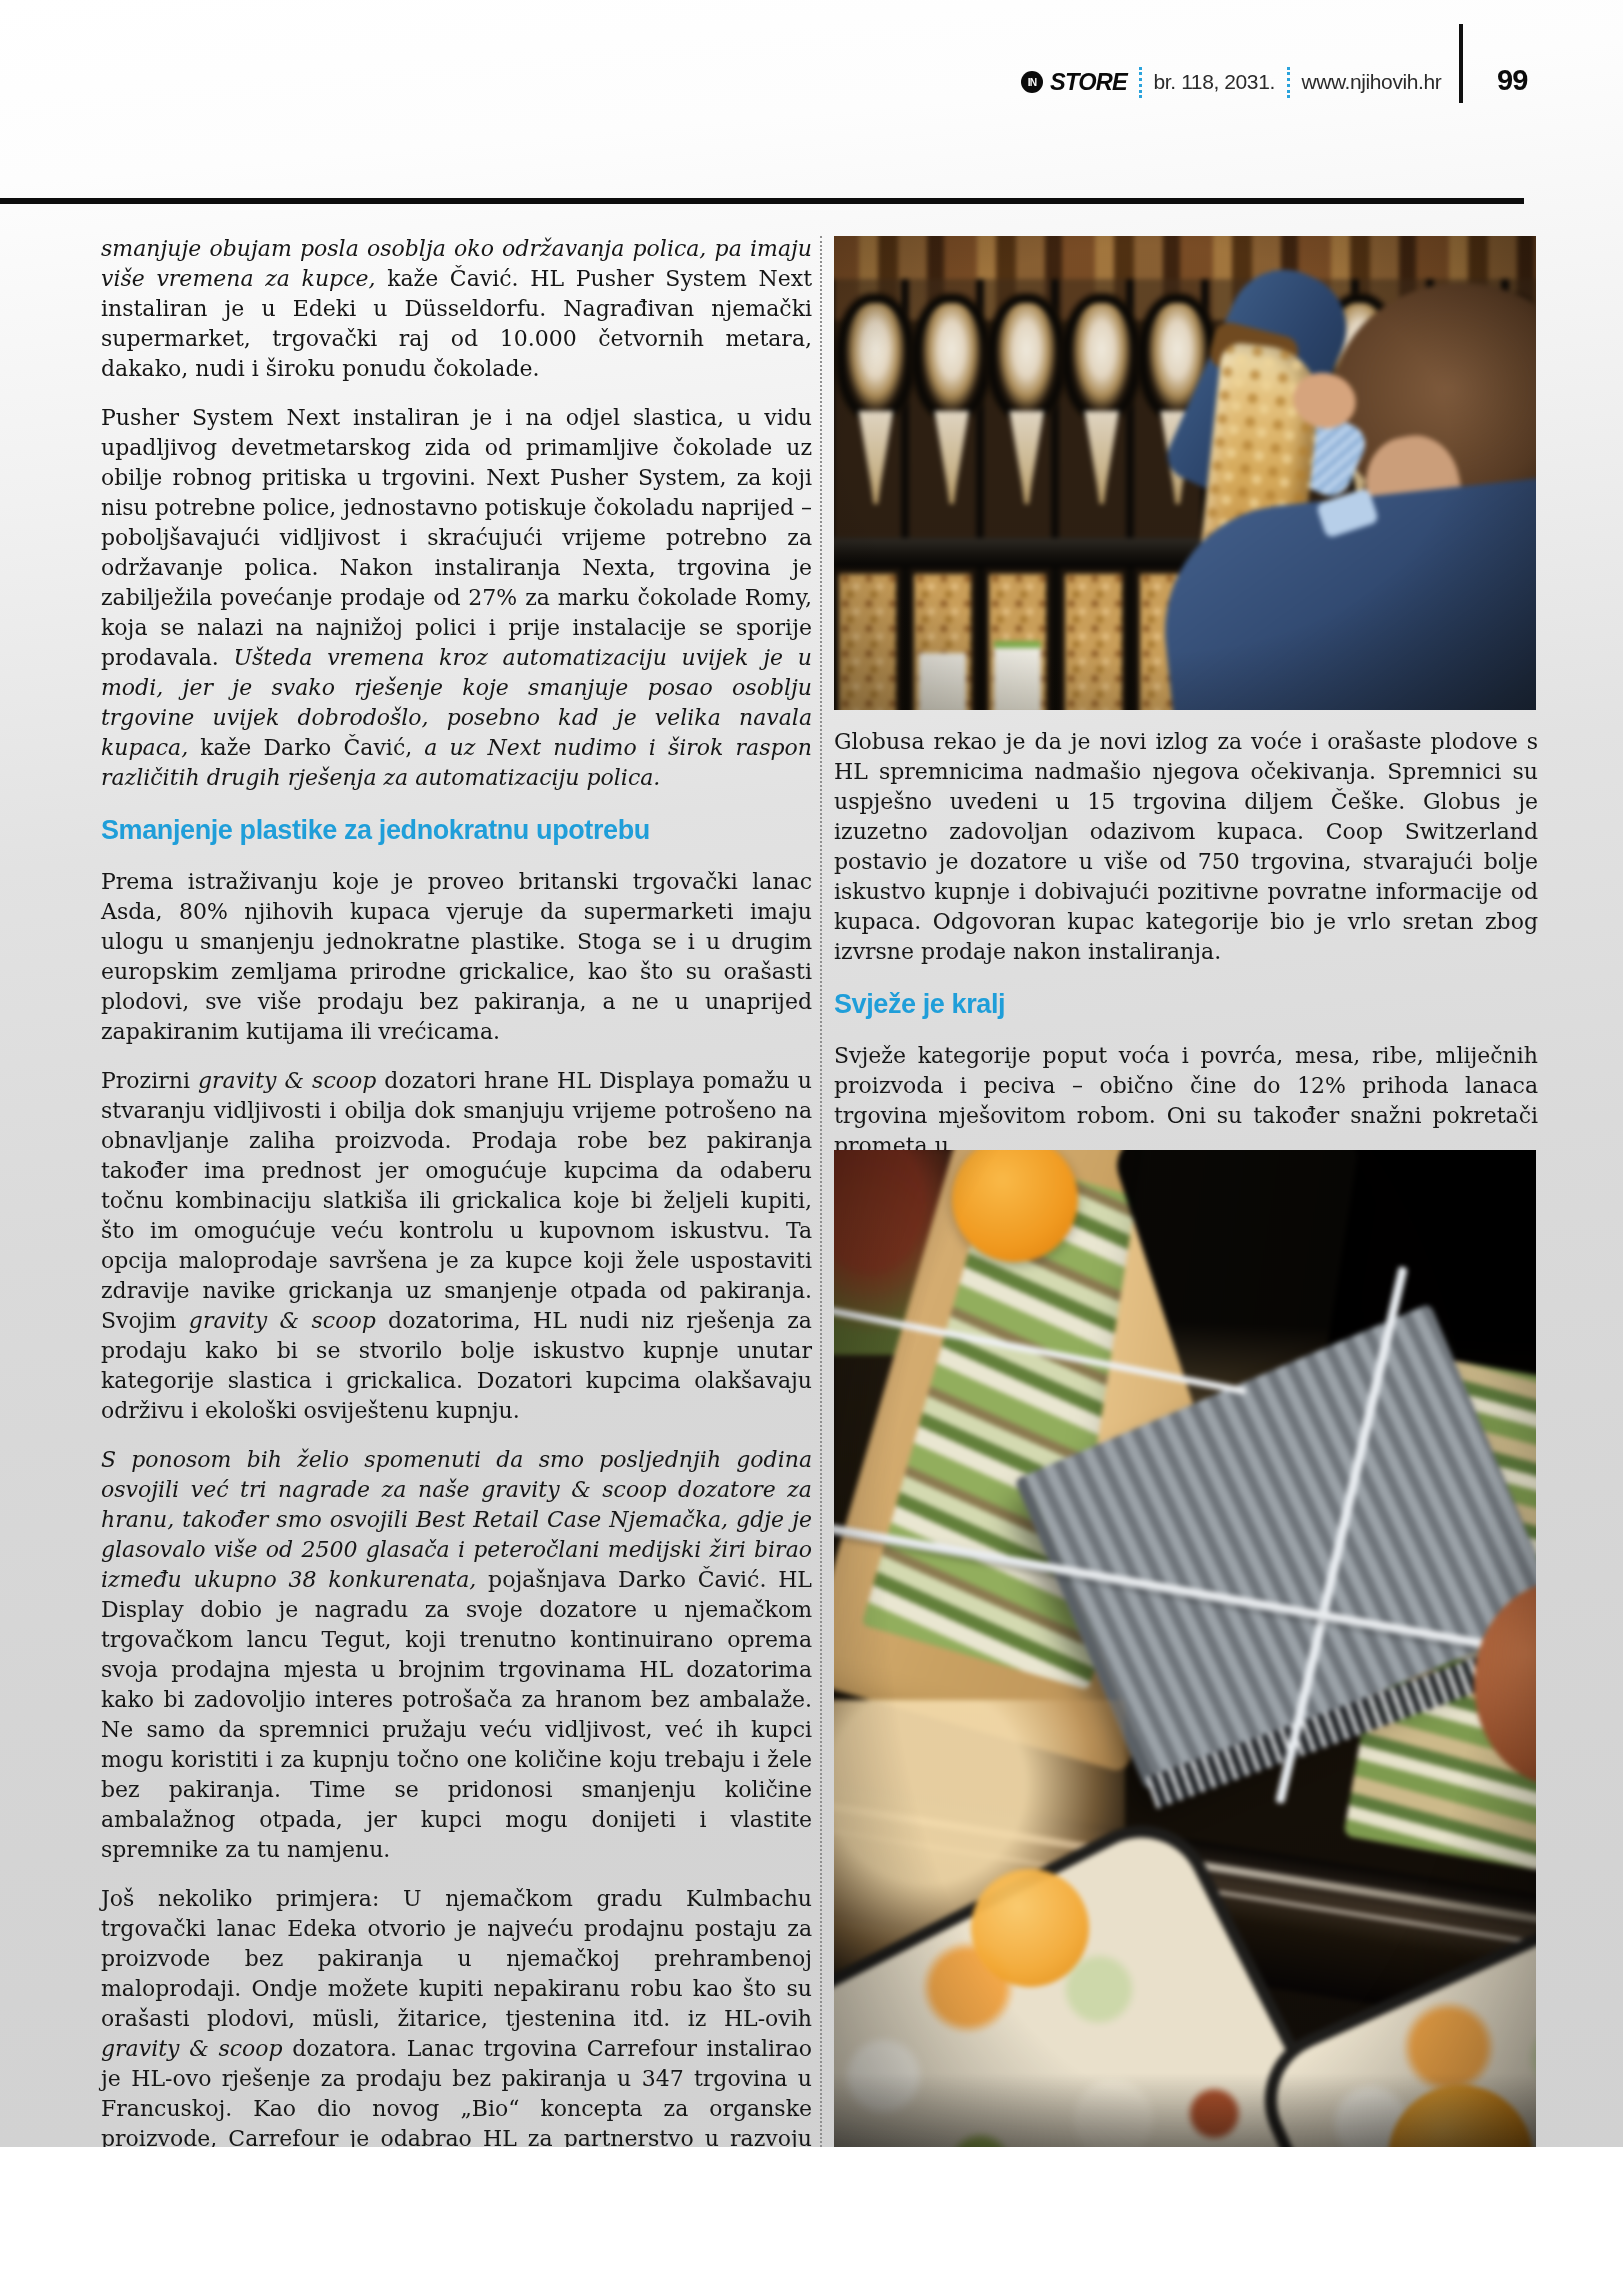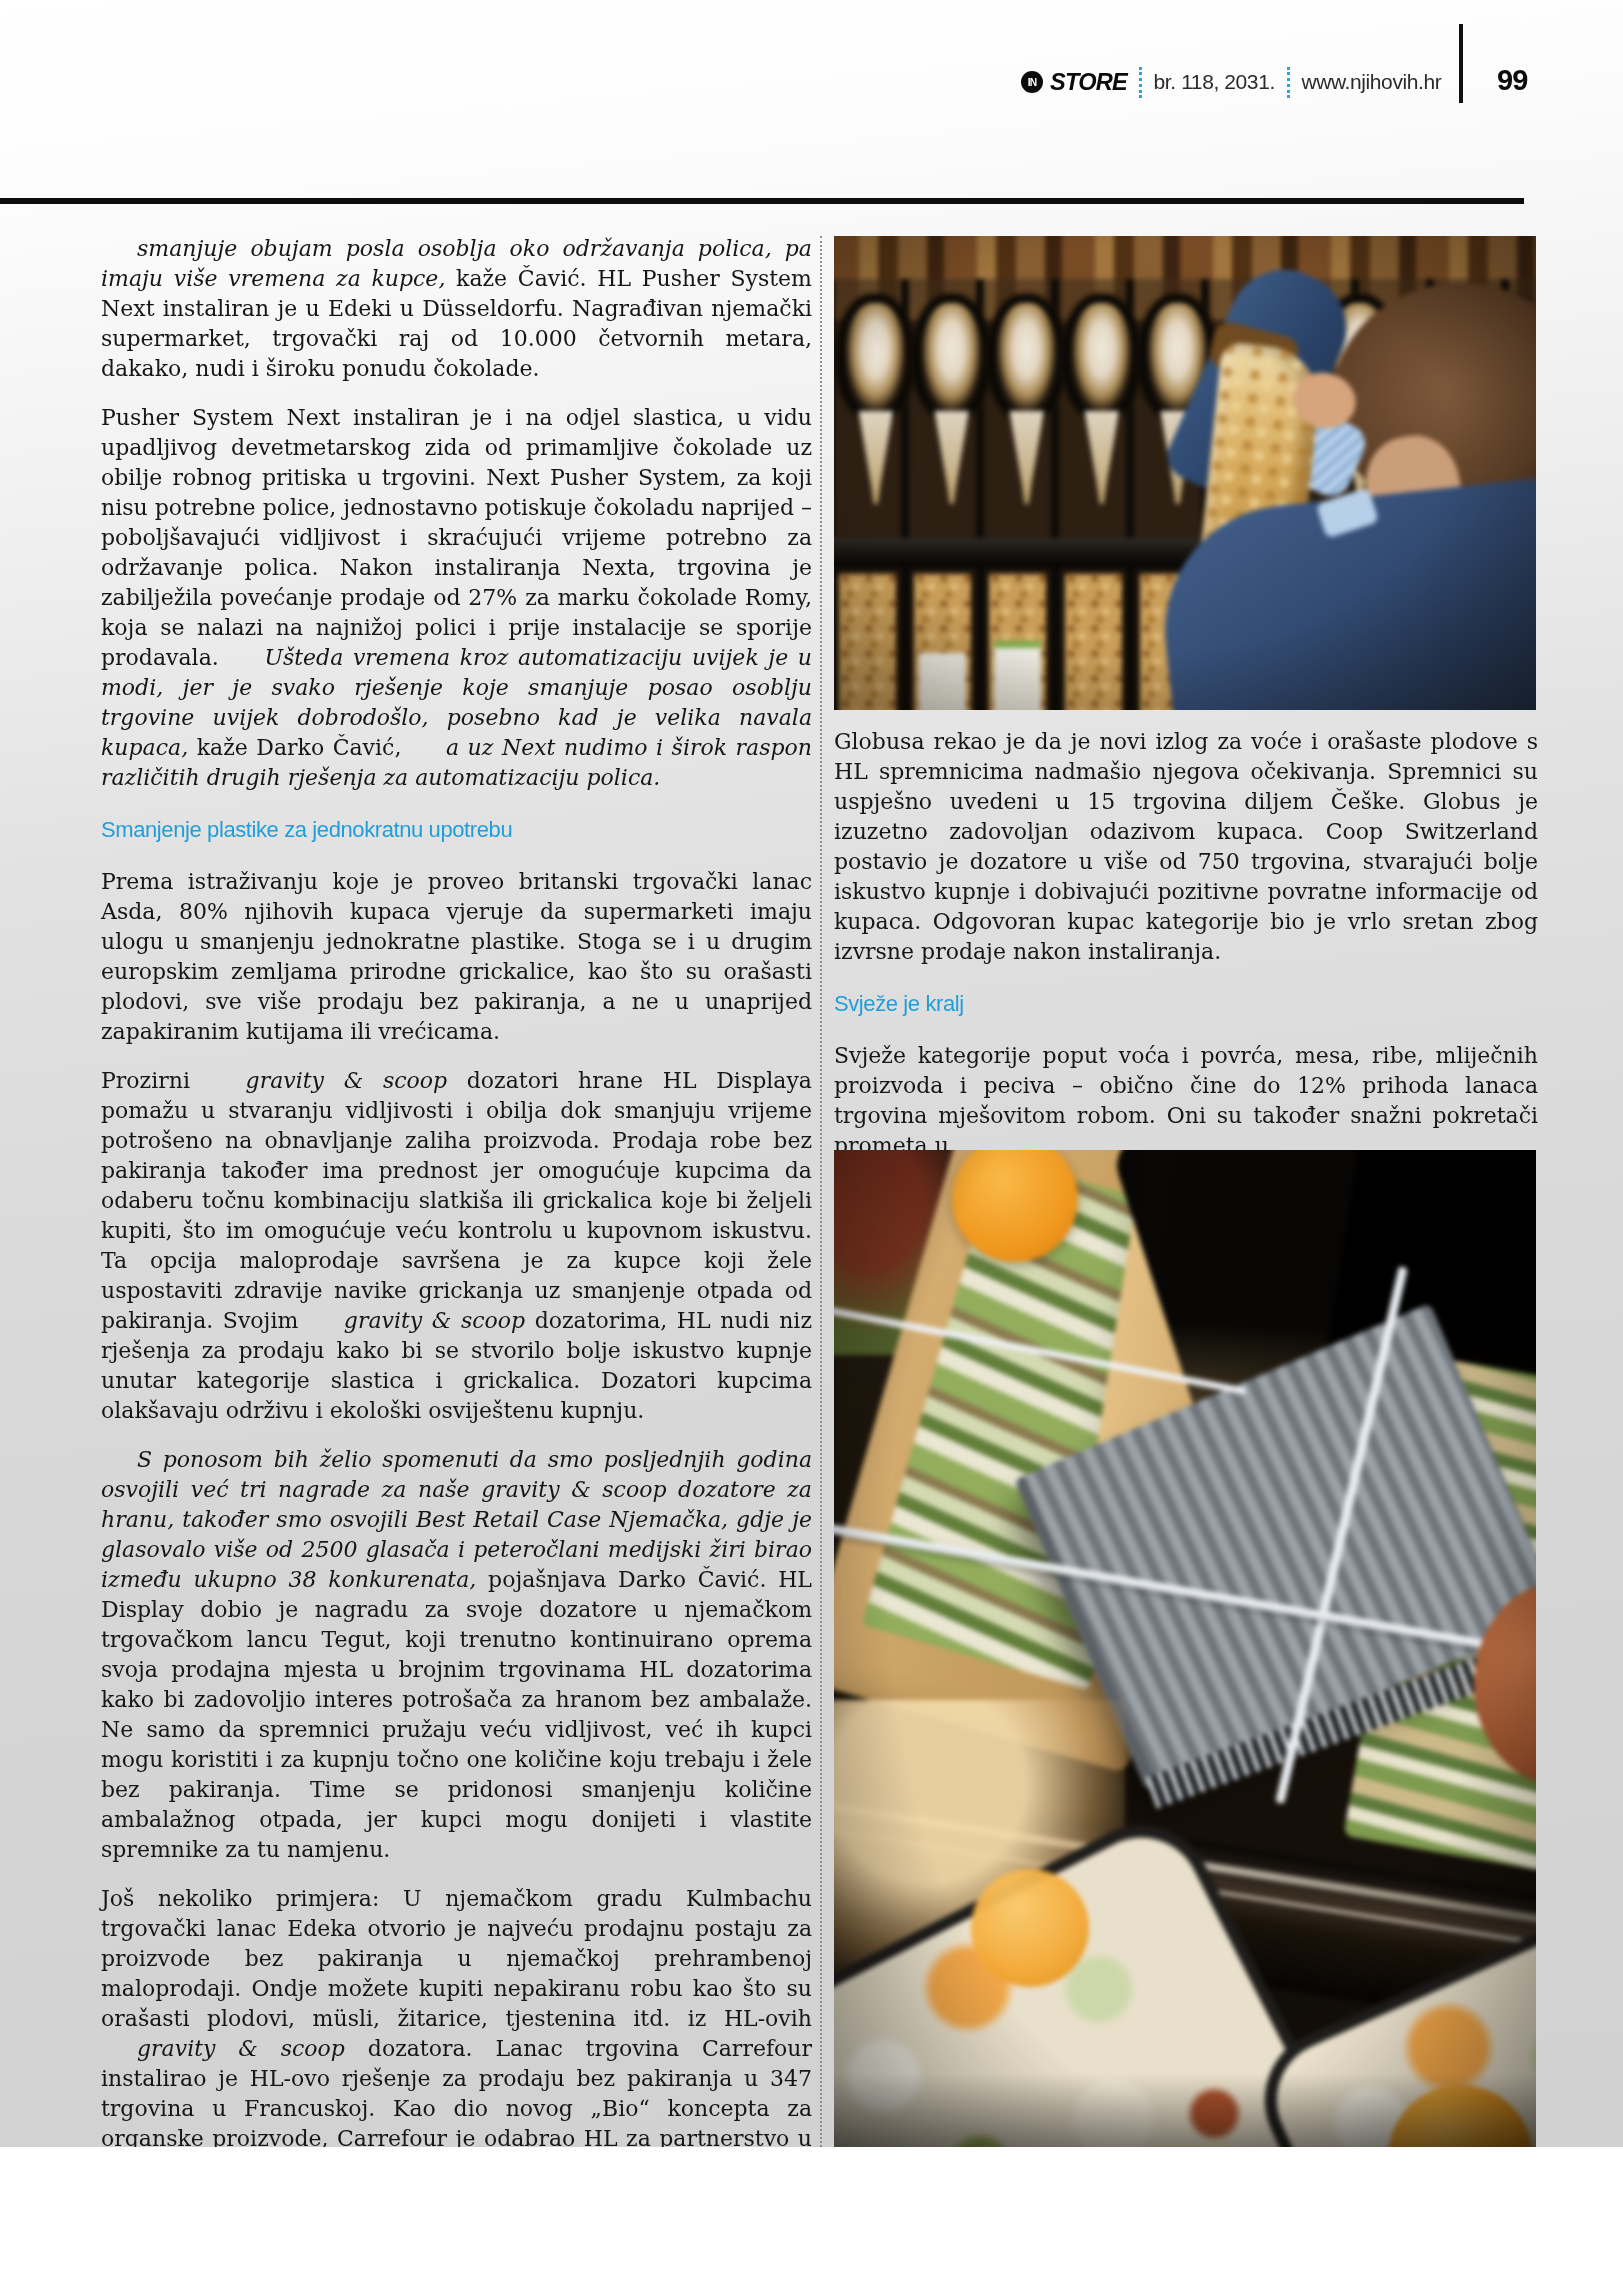--- a/index.html
+++ b/index.html
@@ -18,22 +18,22 @@
   .head-vline{position:absolute;left:1459px;top:23.6px;width:3.9px;height:79px;background:#101010;}
   .page-num{position:absolute;left:1497px;top:64px;font-family:"Liberation Sans",sans-serif;
             font-weight:900;font-size:29px;color:#0b0b0b;letter-spacing:-0.8px;}
   .top-rule{position:absolute;left:0;top:198px;width:1524px;height:5.5px;background:#0d0d0d;}
 
   
   .col{position:absolute;text-align:justify;font-size:22px;line-height:30px;}
   #left-col{left:101px;top:234px;width:711px;}
   #right-col{left:834px;top:727px;width:704px;}
   .body-p{margin:0 0 19px 0;}
-  .it{font-style:italic;margin-left:36px;}
-  .sec-h{font-family:"Liberation Sans",sans-serif;font-weight:normal;font-size:22px;line-height:36px;
+  .it{font-style:italic;}
+  .sec-h{font-family:"Liberation Sans",sans-serif;font-weight:bold;font-size:27px;line-height:36px;
          color:#1f9ed9;letter-spacing:-0.4px;margin:9.4px 0 19px 0;text-align:left;}
   .col-divider{position:absolute;left:820px;top:236px;height:1959px;width:0;border-left:2.4px dotted #8f8f8f;}
 
   
   figure{margin:0;padding:0;position:absolute;overflow:hidden;}
   #photo-top{left:834px;top:236px;width:702px;height:474px;background:#1d150d;}
   #photo-bottom{left:834px;top:1150px;width:702px;height:1049px;background:#14100c;}
   .pblur{position:absolute;inset:0;filter:blur(2.4px) saturate(1.05);}
   .pblur>div{position:absolute;}
   .vignette{position:absolute;inset:0;pointer-events:none;}

